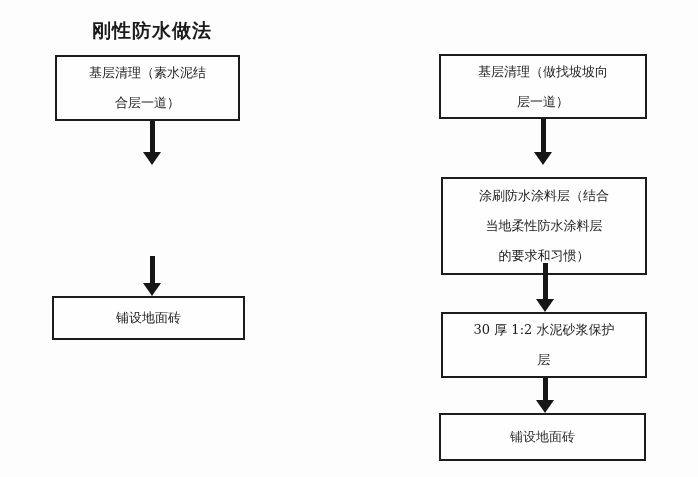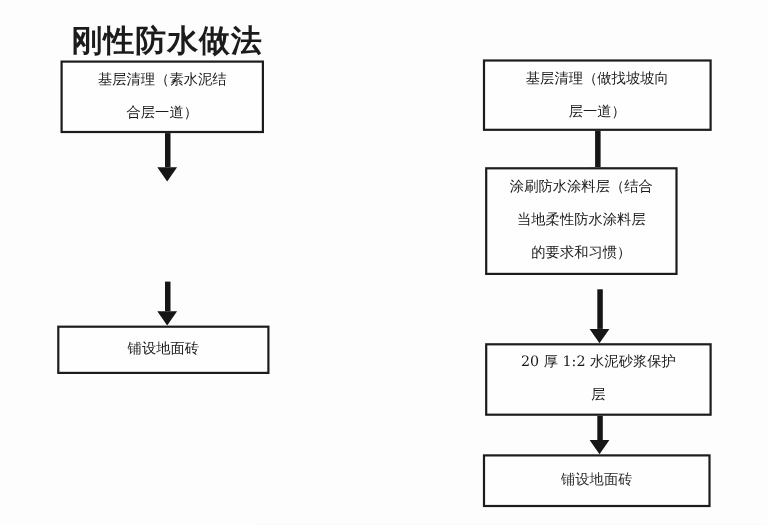--- a/index.html
+++ b/index.html
@@ -13,21 +13,21 @@
     height: 477px;
     background: #fdfdfd;
     font-family: "DejaVu Serif", "Liberation Serif", serif;
     color: #1b1b1b;
     overflow: hidden;
   }
   .col-title {
     position: absolute;
     width: 190px;
     text-align: center;
-    font-size: 28px;
+    font-size: 19px;
     font-weight: bold;
     letter-spacing: 1px;
     white-space: nowrap;
   }
   .t-l { left: 57px;  top: 18px; }
   .t-r { left: 448px; top: 18px; }
 
   .flow-box {
     position: absolute;
     box-sizing: border-box;
@@ -39,21 +39,21 @@
     text-align: center;
     white-space: pre-line;
     font-size: 13px;
     line-height: 30px;
     padding: 2px 4px;
   }
   .b-l1 { left: 55px;  top: 55px;  width: 185px; height: 66px; }
   .b-l2 { left: 55px;  top: 165px; width: 185px; height: 91px; }
   .b-l3 { left: 52px;  top: 296px; width: 193px; height: 44px; }
   .b-r1 { left: 439px; top: 54px;  width: 208px; height: 65px; }
-  .b-r2 { left: 441px; top: 152px; width: 175px; height: 98px; }
+  .b-r2 { left: 441px; top: 177px; width: 206px; height: 98px; }
   .b-r3 { left: 441px; top: 312px; width: 206px; height: 66px; }
   .b-r4 { left: 439px; top: 413px; width: 207px; height: 48px; }
 
   
   .smudged { filter: blur(0.6px); color: #2e2e2e; }
 
   .arrow {
     position: absolute;
     width: 18px;
     display: flex;
@@ -112,21 +112,21 @@
 
   <div class="flow-box b-r2">涂刷防水涂料层（结合
 当地柔性防水涂料层
 的要求和习惯）</div>
 
   <div class="arrow a-r2">
     <div class="stem"></div>
     <div class="head"></div>
   </div>
 
-  <div class="flow-box b-r3">20 厚 1:2 水泥砂浆保护
+  <div class="flow-box b-r3">30 厚 1:2 水泥砂浆保护
 层</div>
 
   <div class="arrow a-r3">
     <div class="stem"></div>
     <div class="head"></div>
   </div>
 
   <div class="flow-box b-r4 smudged">铺设地面砖</div>
 
 </div>

